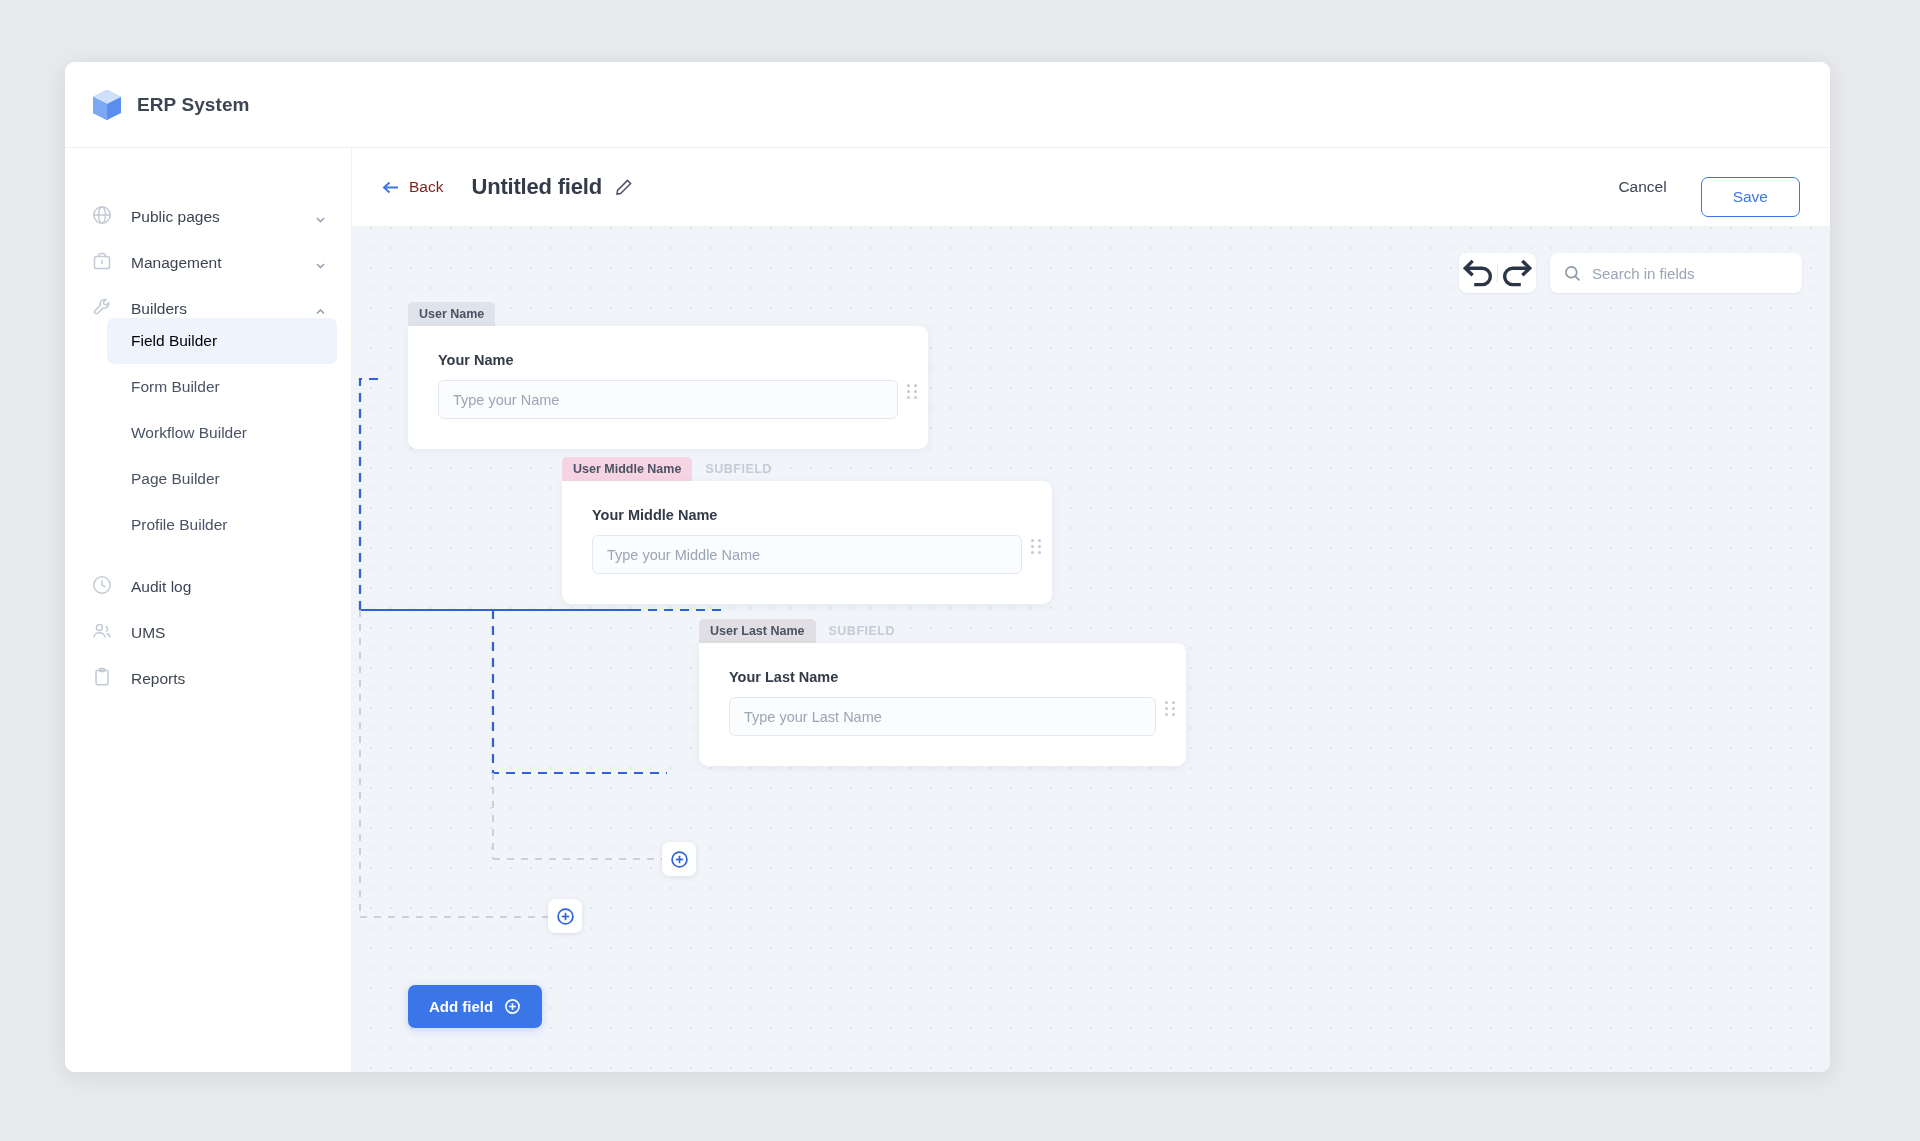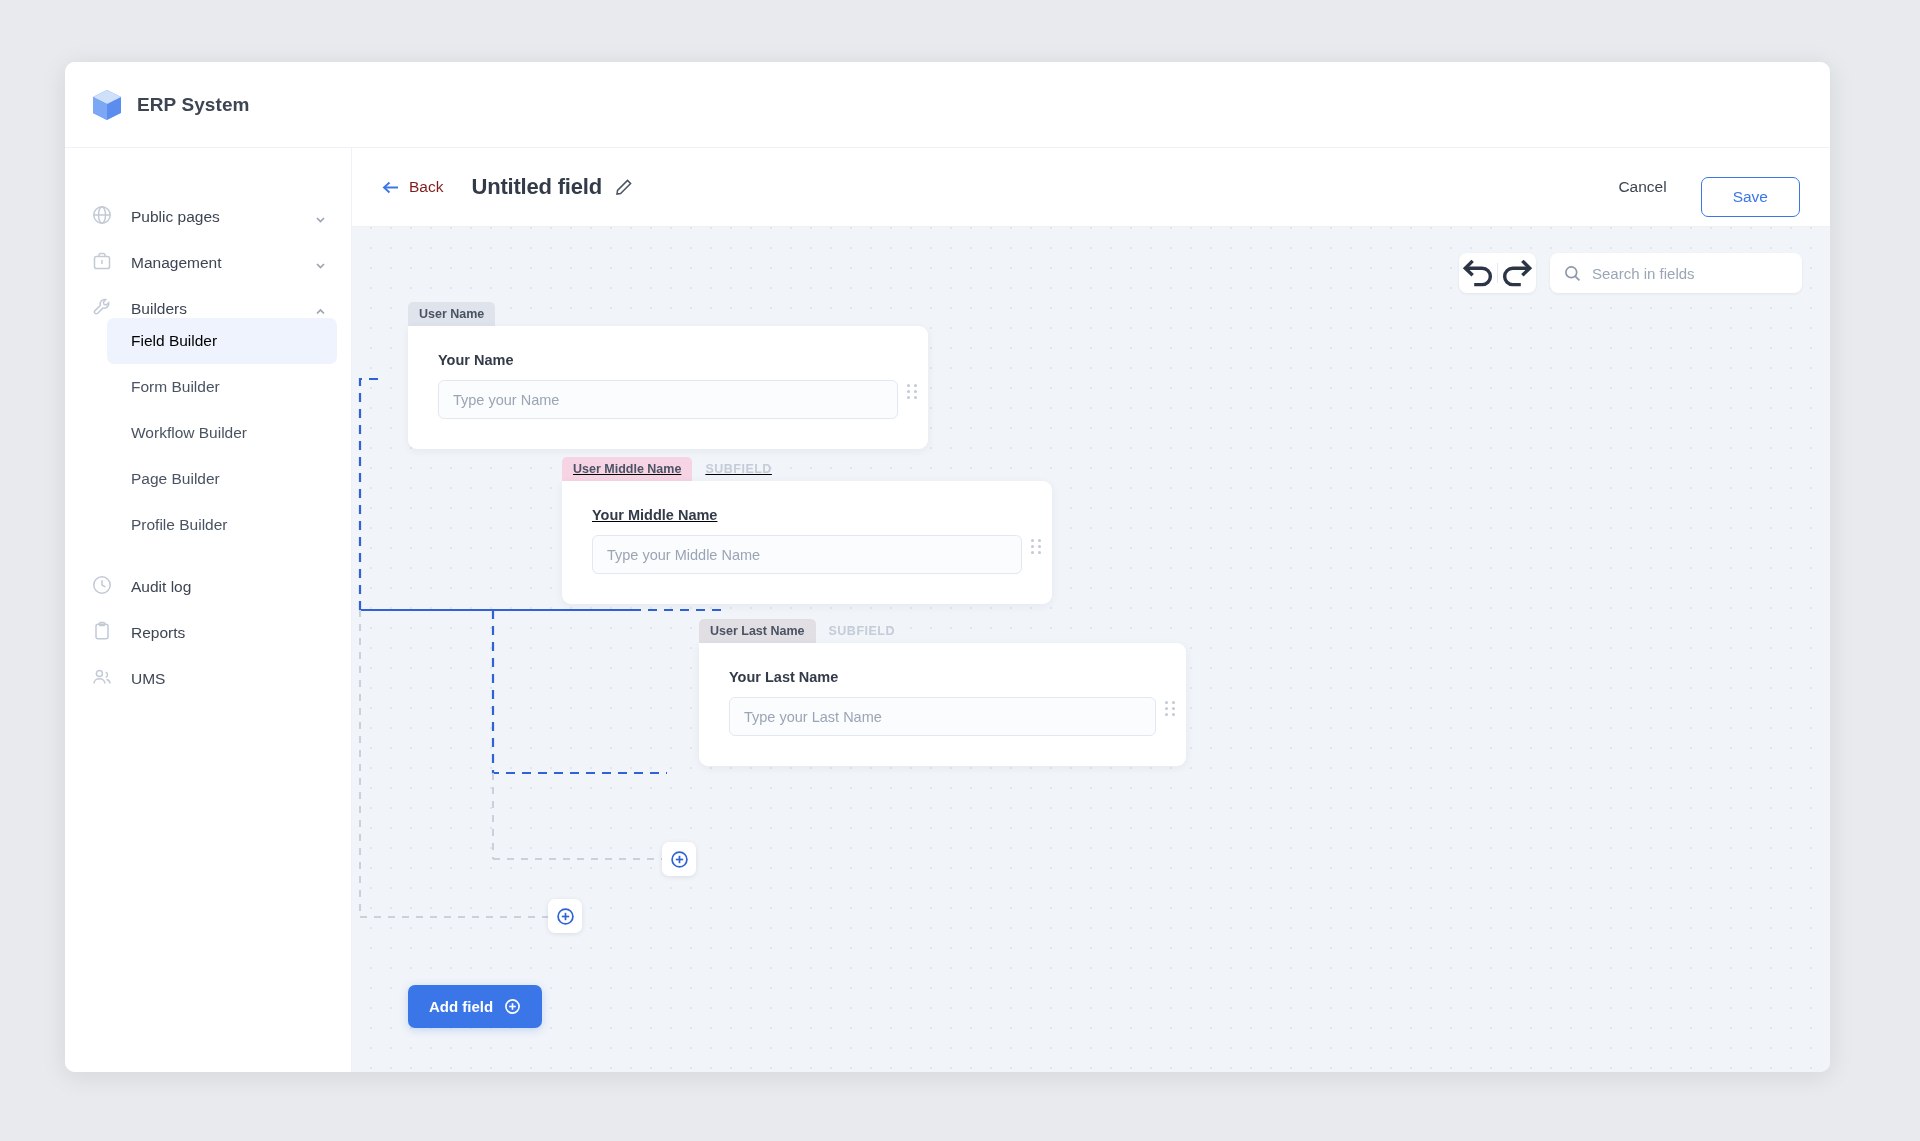--- a/index.html
+++ b/index.html
@@ -291,37 +291,37 @@
             <circle cx="11" cy="11" r="8.2"></circle>
               <polyline points="11,6.3 11,11 14.4,12.8"></polyline>
           </svg>
         </span>
         <span class="nav-label">Audit log</span>
       </div>
 
       <div class="nav-row">
         <span class="nav-icon">
           <svg viewBox="0 0 22 22" fill="none" stroke="currentColor" stroke-width="1.5">
-            <rect x="5" y="4.2" width="12" height="14.5" rx="2"></rect>
-            <rect x="8.3" y="2.4" width="5.4" height="3.2" rx="1.2"></rect>
-          </svg>
-        </span>
-        <span class="nav-label">Reports</span>
-      </div>
-
-      <div class="nav-row">
-        <span class="nav-icon">
-          <svg viewBox="0 0 22 22" fill="none" stroke="currentColor" stroke-width="1.5">
             <circle cx="8.4" cy="7.5" r="3"></circle>
             <path d="M3 17.6c0-3 2.4-4.8 5.4-4.8s5.4 1.8 5.4 4.8"></path>
             <path d="M14.6 6.2a2.7 2.7 0 0 1 0 5.2"></path>
             <path d="M15.4 13.4c2.2.4 3.6 1.9 3.6 4.2"></path>
           </svg>
         </span>
         <span class="nav-label">UMS</span>
+      </div>
+
+      <div class="nav-row">
+        <span class="nav-icon">
+          <svg viewBox="0 0 22 22" fill="none" stroke="currentColor" stroke-width="1.5">
+            <rect x="5" y="4.2" width="12" height="14.5" rx="2"></rect>
+            <rect x="8.3" y="2.4" width="5.4" height="3.2" rx="1.2"></rect>
+          </svg>
+        </span>
+        <span class="nav-label">Reports</span>
       </div>
     </div>
 
     <div class="main">
 
       <div class="topbar">
         <div class="back-btn">
           <svg class="back-arrow" viewBox="0 0 18 15" fill="none" stroke="currentColor" stroke-width="1.9">
             <line x1="2" y1="7.5" x2="16" y2="7.5"></line>
               <polyline points="7.5,2.5 2,7.5 7.5,12.5"></polyline>
@@ -392,21 +392,21 @@
               <i></i>
                 <i></i>
                 <i></i>
                 <i></i>
                 <i></i>
                 <i></i>
             </div>
           </div>
         </div>
 
-        <div class="field-node" style="left:210px; top:230px; width:490px;text-decoration:underline;">
+        <div class="field-node" style="left:210px; top:230px; width:490px;">
           <div class="tabs-row">
             <div class="node-tab tab-pink">User Middle Name</div>
             <div class="tab-sub">SUBFIELD</div>
           </div>
           <div class="field-card tl0">
             <div class="field-label">Your Middle Name</div>
             <input class="field-input" type="text" placeholder="Type your Middle Name" style="">
             <div class="drag-handle" style="top:56px;">
               <i></i>
                 <i></i>

